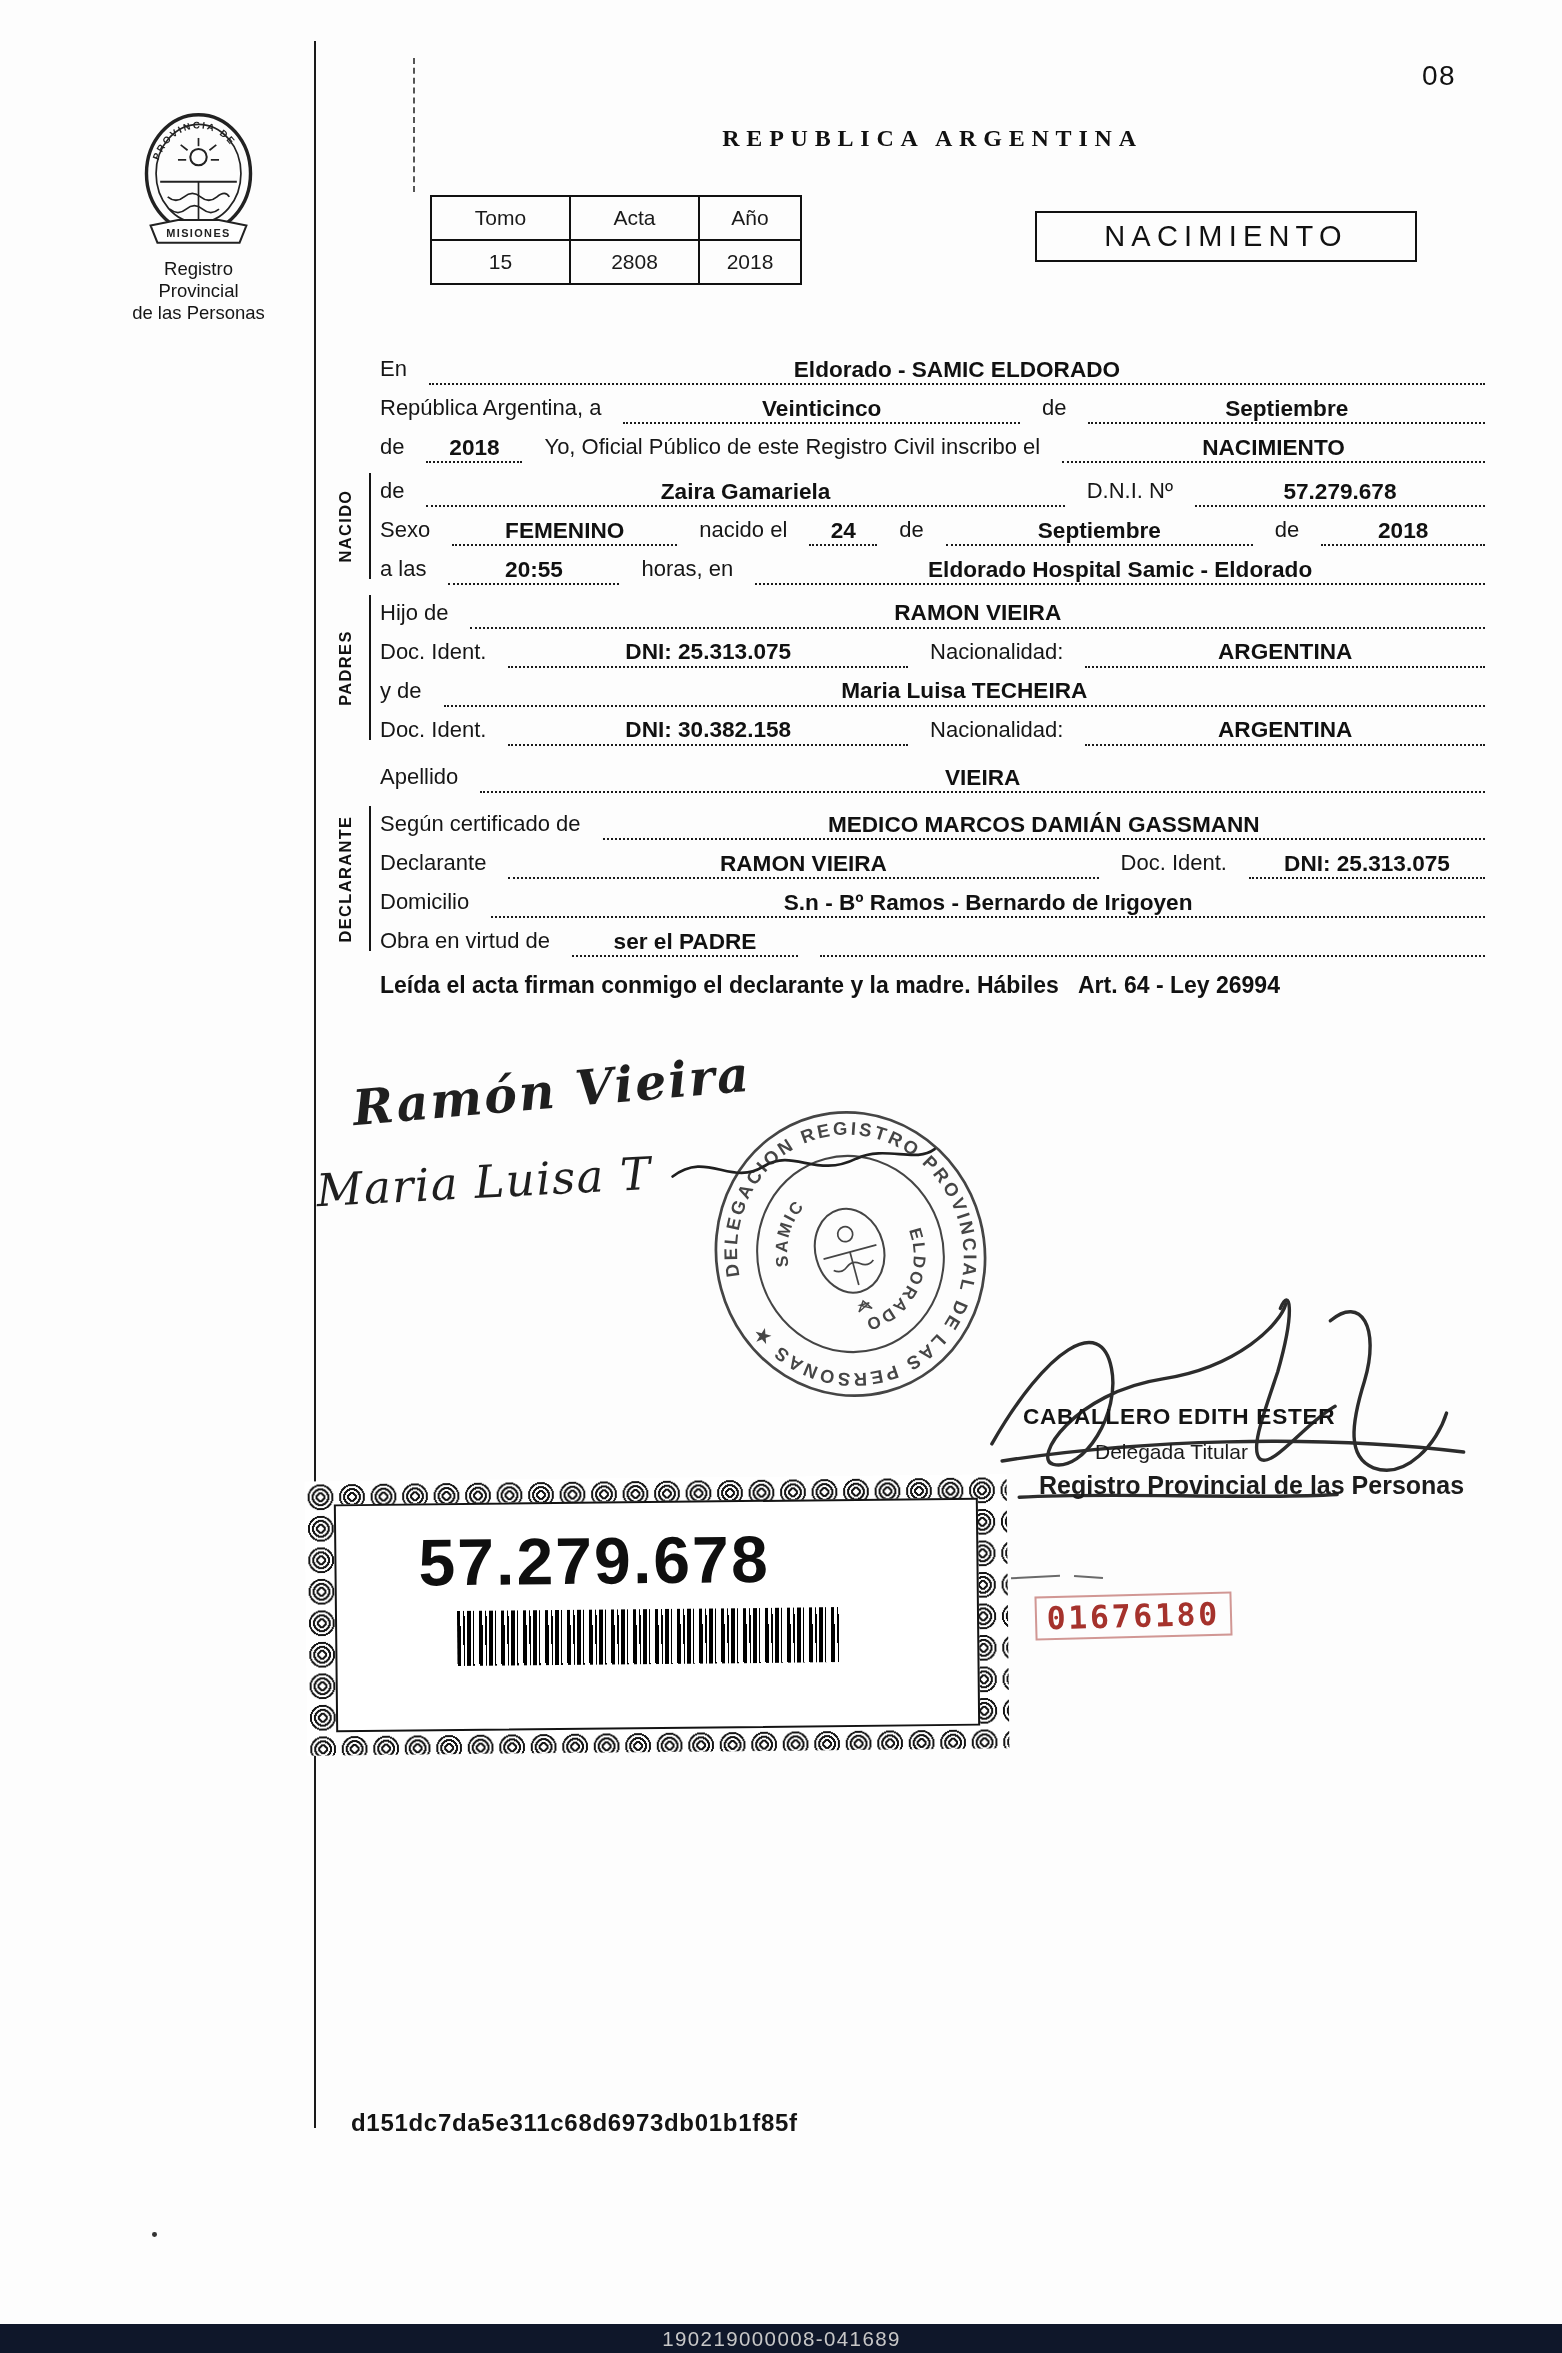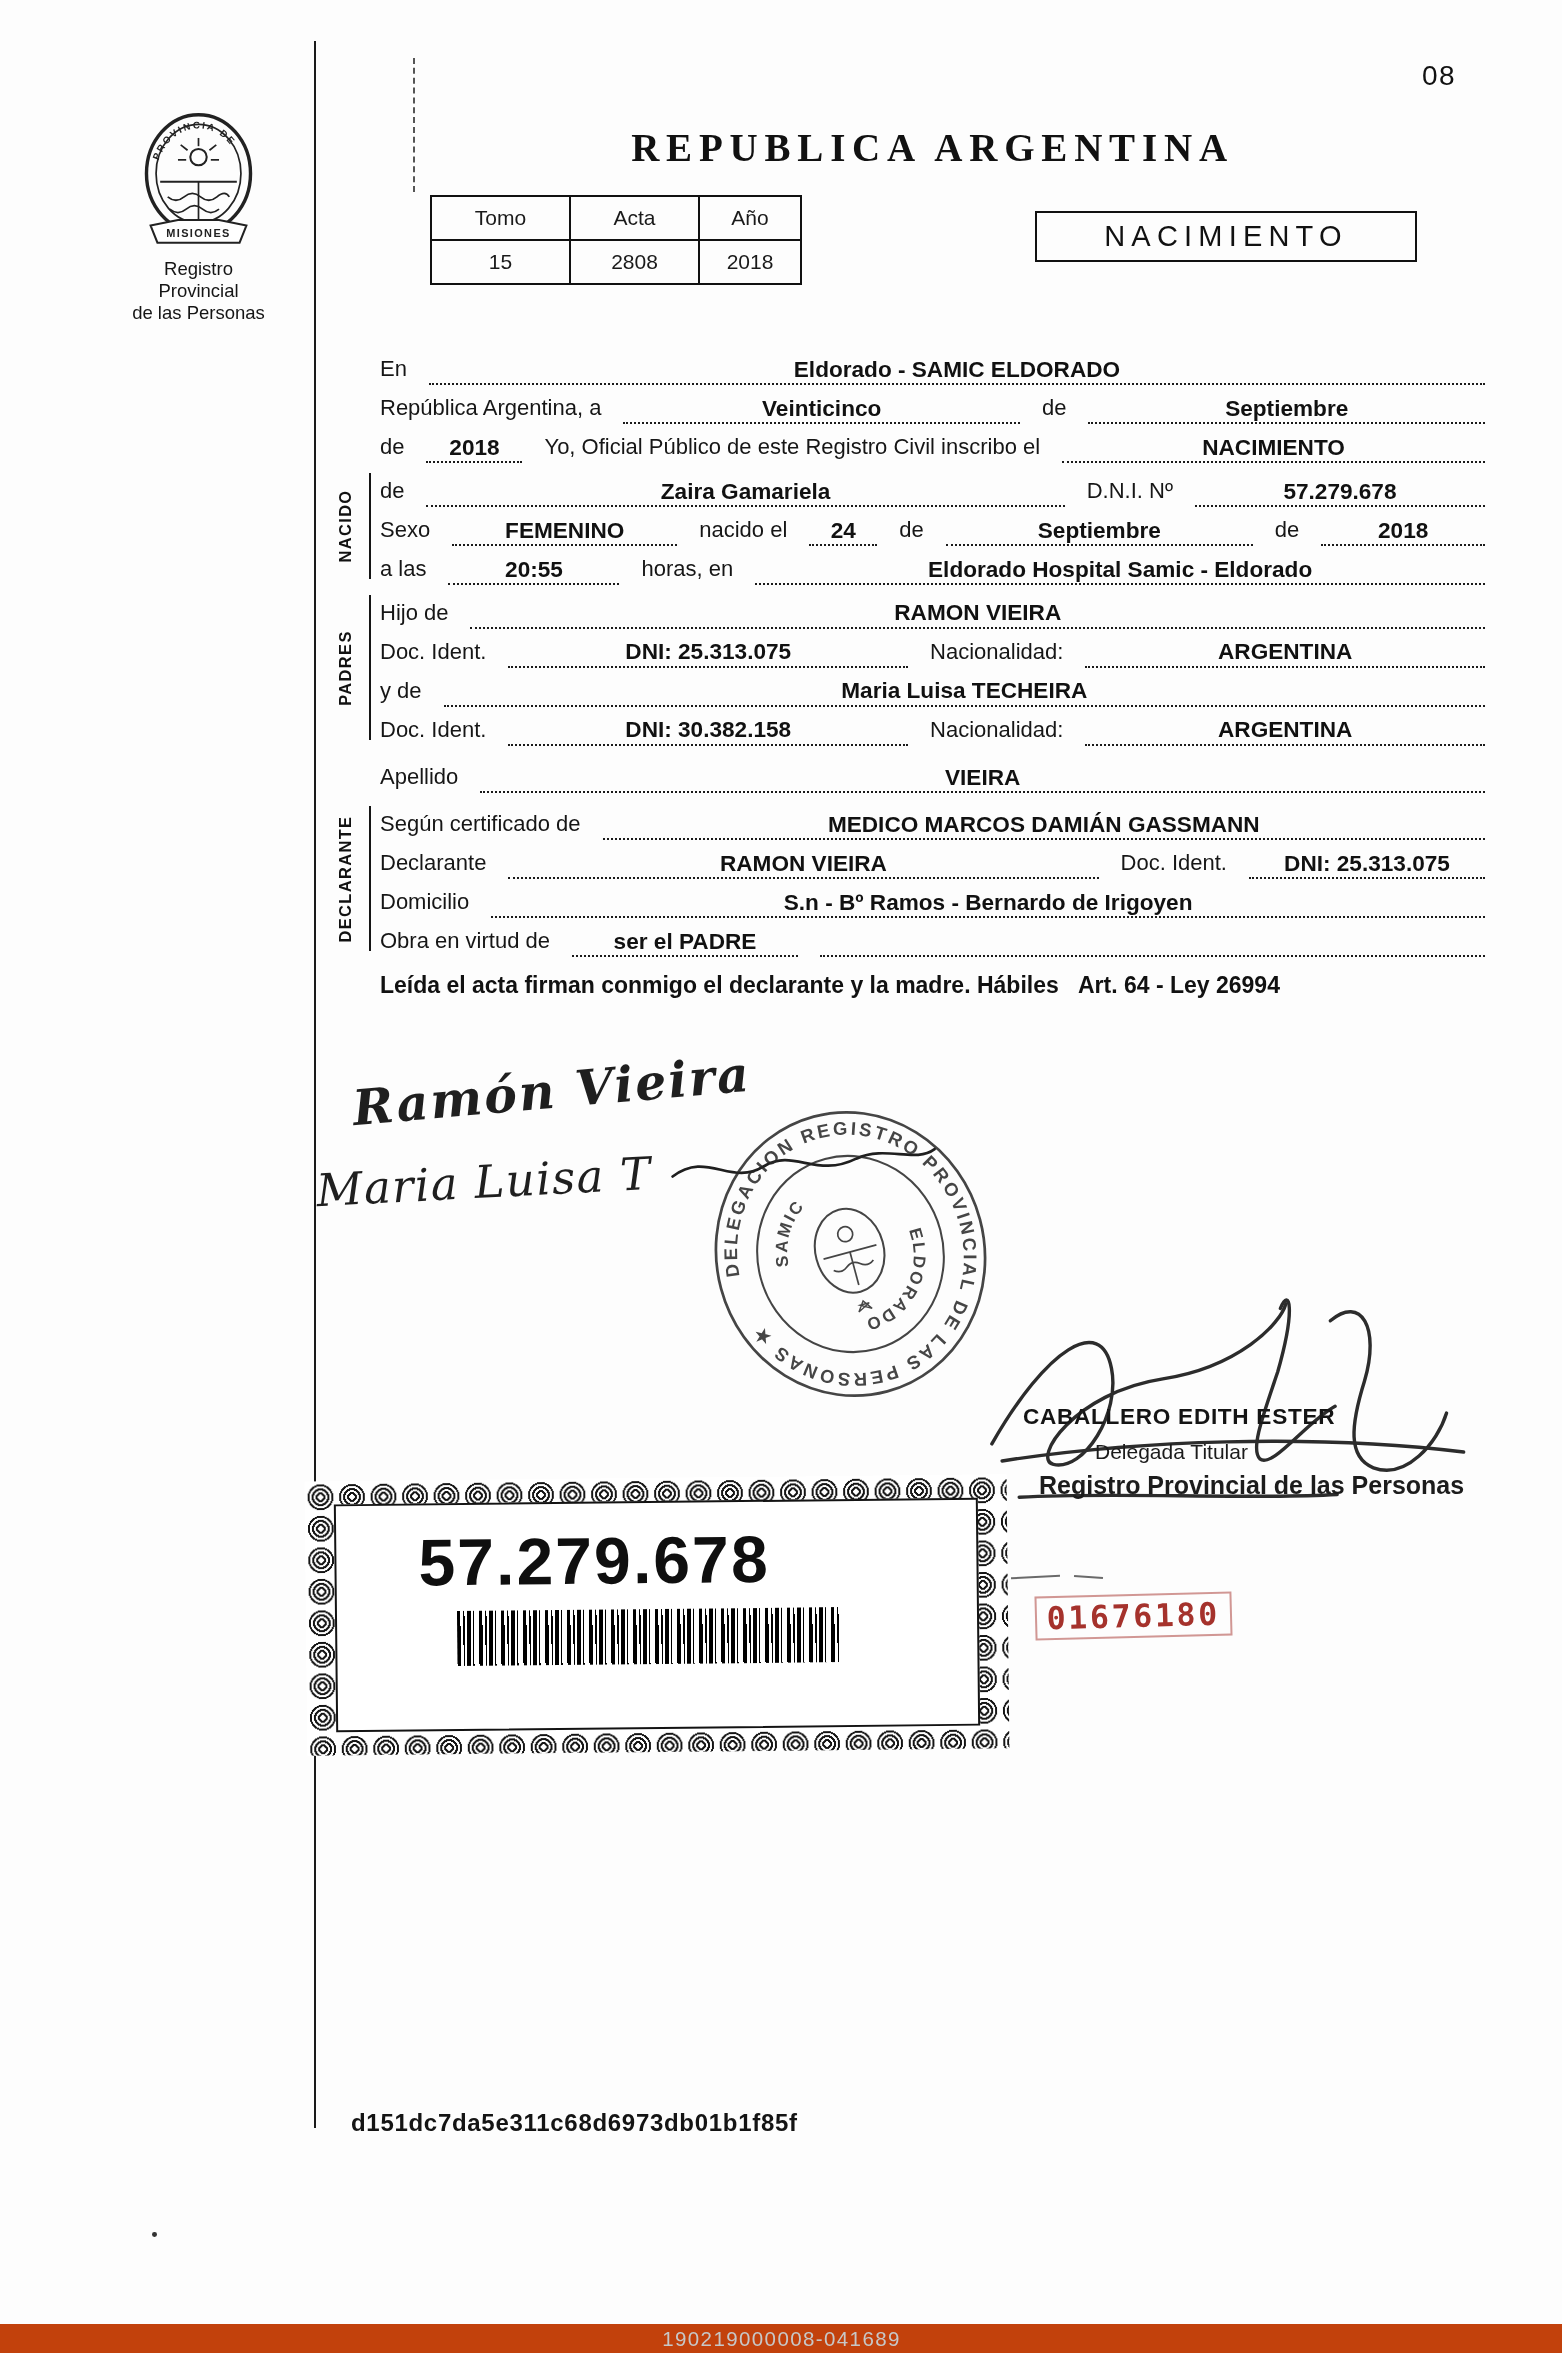--- a/index.html
+++ b/index.html
@@ -10,21 +10,21 @@
   .abs{position:absolute;}
 
   
   .left-rule{left:314px;top:41px;height:2087px;width:0;border-left:2.1px solid #1a1a1a;}
   .fold-mark{left:413px;top:58px;height:134px;width:0;border-left:2.1px dashed #555;}
   .page-dot{left:152px;top:2232px;width:4.8px;height:4.8px;background:#333;border-radius:50%;}
 
   
   .page-number{left:1422px;top:60px;font-size:28px;letter-spacing:1.4px;color:#111;}
   .doc-title{left:380px;top:125px;width:1105px;text-align:center;
-    font-family:"Liberation Serif",serif;font-weight:bold;font-size:39px;letter-spacing:6.8px;color:#111;}
+    font-family:"Liberation Serif",serif;font-weight:bold;font-size:24px;letter-spacing:6.8px;color:#111;}
 
   .emblem{left:125px;top:101px;width:147px;text-align:center;}
   .emblem svg{display:block;margin:0 auto;}
   .emblem-caption{margin-top:2.7px;font-size:18.5px;line-height:1.2;color:#151515;}
 
   .meta-table{left:430px;top:195px;border-collapse:collapse;font-size:21px;}
   .meta-table th,.meta-table td{border:2.1px solid #111;text-align:center;height:42px;padding:0;}
   .meta-table th{font-weight:400;}
   .meta-table td{font-weight:500;}
   .col-tomo{width:137px;} .col-acta{width:127px;border-radius:18px;} .col-anio{width:100px;}
@@ -78,21 +78,21 @@
   .pen-marks{left:1011px;top:1568px;}
   .pen-marks i{display:inline-block;width:49px;border-top:2.7px solid #6a6a6a;margin-right:13.7px;transform:rotate(-3deg);}
   .pen-marks i:last-child{width:29px;transform:rotate(4deg);}
 
   .control-number{left:1035px;top:1594px;display:inline-block;
     font-family:"DejaVu Sans Mono",monospace;font-weight:bold;font-size:31.5px;letter-spacing:2.7px;
     color:#a5322c;border:2.1px solid rgba(165,50,44,.5);padding:2.1px 9.6px;transform:rotate(-1.5deg);}
 
   
   .hash{left:351px;top:2109px;font-size:24px;font-weight:bold;letter-spacing:0.7px;color:#141414;}
-  .footer-bar{left:0;top:2324px;width:1563px;height:30px;background:#c2410c;
+  .footer-bar{left:0;top:2324px;width:1563px;height:30px;background:#0f172a;
     text-align:center;line-height:30px;}
   .footer-bar span{color:#c7c7c7;font-size:20.5px;letter-spacing:1.4px;}
 </style>
 </head>
 <body>
 
 <div>
 
   <div class="abs left-rule"></div>
   <div class="abs fold-mark"></div>

